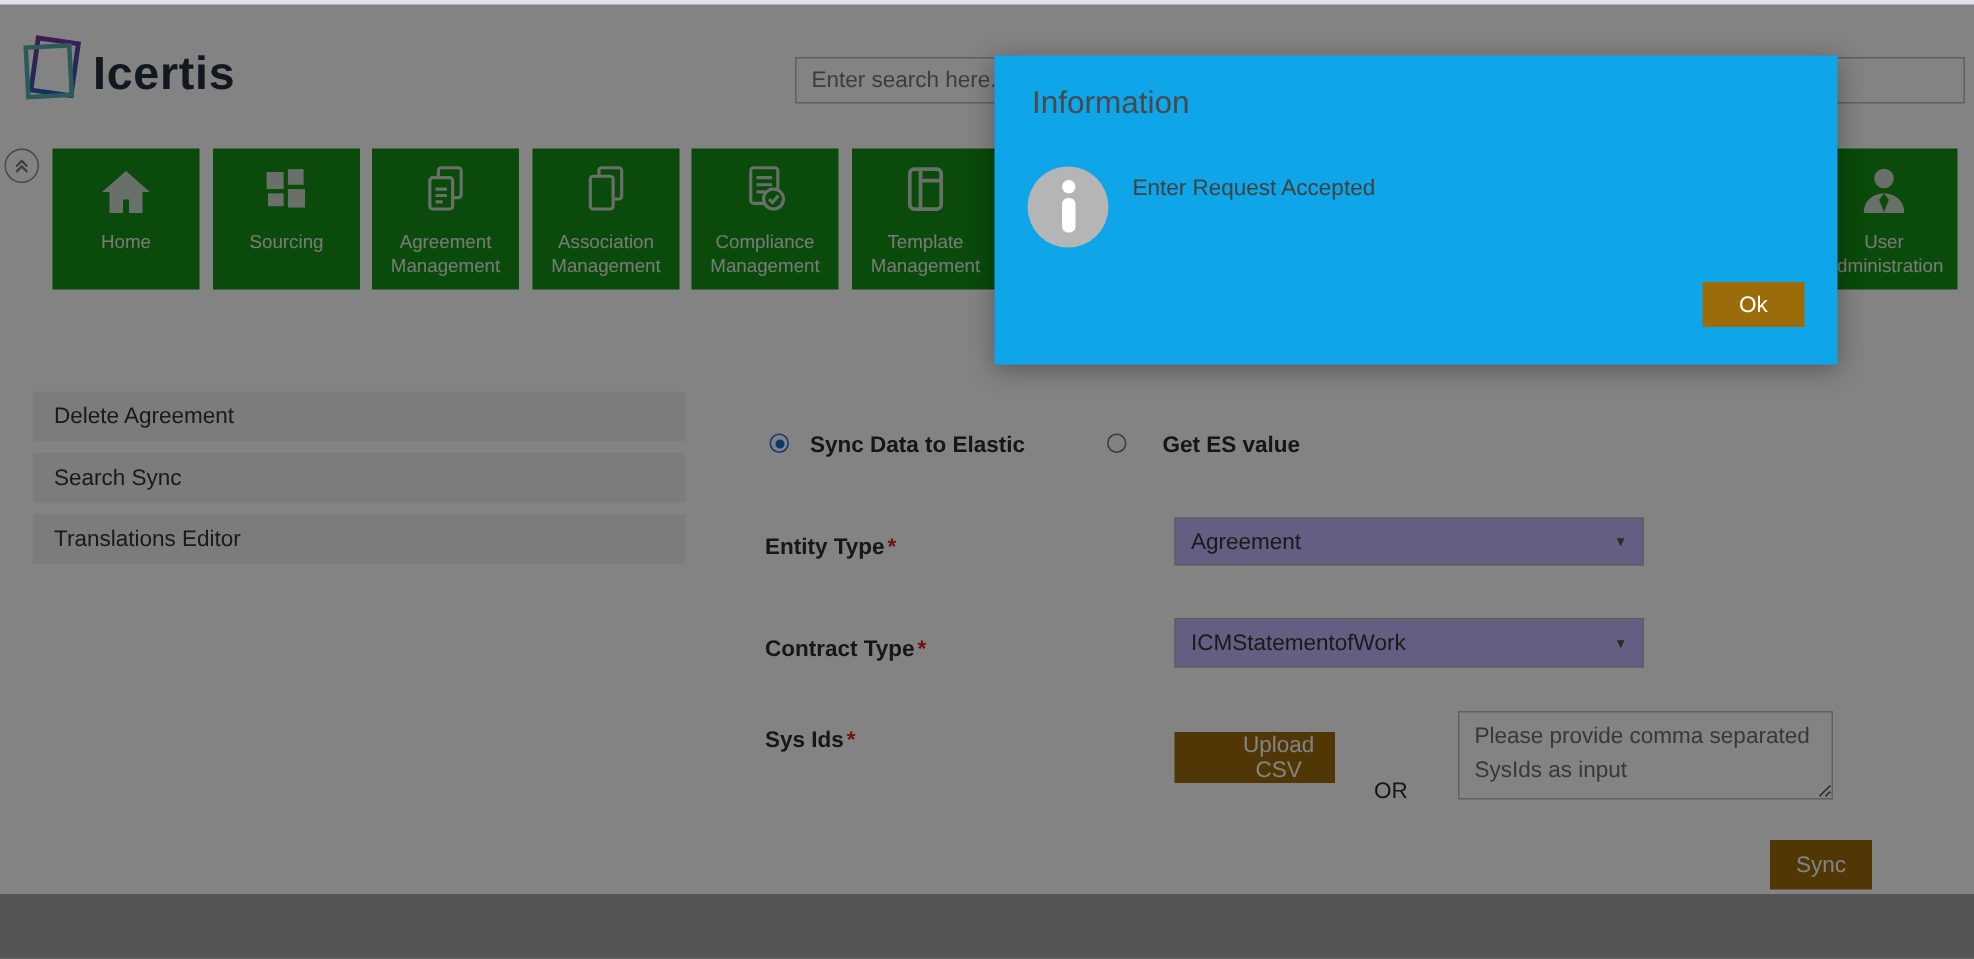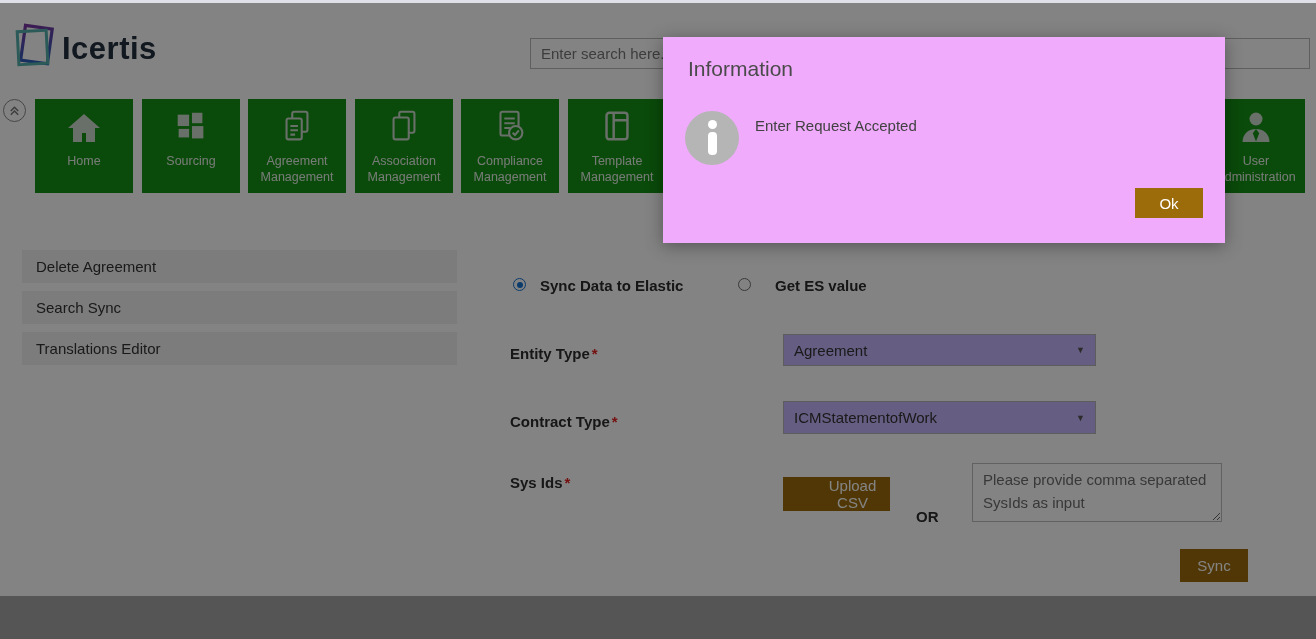--- a/index.html
+++ b/index.html
@@ -26,21 +26,21 @@
   .collapse-btn{position:absolute;left:3px;top:24px;width:23px;height:23px;border:1.5px solid #8a8a8a;
                 border-radius:50%;display:flex;align-items:center;justify-content:center;background:#fff;cursor:pointer;}
   .tile{position:absolute;top:24px;width:98px;height:94px;background:var(--tile-green);cursor:pointer;}
   .t0{left:35px}.t1{left:142px}.t2{left:248px}.t3{left:355px}.t4{left:461px}.t5{left:568px}.t11{left:1207px}
   .tile-icon{position:absolute;top:9px;left:0;right:0;display:flex;justify-content:center;color:#ccd9cc;}
   .tile-label{position:absolute;bottom:6px;left:2px;right:2px;height:34px;text-align:center;
               font-size:12.5px;line-height:16px;color:#e8f0e8;}
   .fillgreen{fill:var(--tile-green);}
 
   
-  .main{position:absolute;left:0;top:226px;width:1316px;height:397px;background:#fff;}
+  .main{position:absolute;left:0;top:237px;width:1316px;height:397px;background:#fff;}
   .side-item{position:absolute;left:22px;width:435px;height:33px;background:#f1f1f1;color:#333;
              font-size:15px;line-height:33px;padding-left:14px;cursor:pointer;}
   .si0{top:24px}.si1{top:65px}.si2{top:106px}
 
   .radio{position:absolute;width:13px;height:13px;border-radius:50%;border:1.5px solid #707070;background:#fdfdfd;cursor:pointer;}
   .radio.checked{border-color:var(--radio-blue);}
   .radio.checked::after{content:"";position:absolute;left:2.5px;top:2.5px;width:6px;height:6px;border-radius:50%;background:var(--radio-blue);}
   .r0{left:513px;top:52px}.r1{left:738px;top:52px}
   .radio-label{position:absolute;font-size:15px;font-weight:600;color:#2b2b2b;cursor:pointer;}
   .rl0{left:540px;top:51px}.rl1{left:775px;top:51px}
@@ -50,28 +50,28 @@
   .lbl-entity{left:510px;top:119px}.lbl-contract{left:510px;top:187px}.lbl-sysids{left:510px;top:248px}
 
   .select{position:absolute;left:783px;width:313px;height:32px;background:#c4b5fd;border:1px solid #b5b5b5;
           display:flex;align-items:center;justify-content:space-between;padding:0 10px;font-size:15px;color:#333;cursor:pointer;}
   .sel-entity{top:108px}.sel-contract{top:175px;height:33px;text-align:center;}
   .select .arrow{font-size:9px;color:#555;}
 
   .btn{background:var(--gold);color:#fff;border:none;font-size:15px;font-family:inherit;cursor:pointer;}
   .btn-upload{position:absolute;left:783px;top:251px;width:107px;height:34px;padding-left:32px;}
   .btn-sync{position:absolute;left:1180px;top:323px;width:68px;height:33px;}
-  .or-label{position:absolute;left:916px;top:282px;font-size:15px;font-weight:700;color:#2d2d2d;}
+  .or-label{position:absolute;left:916px;top:282px;font-size:15px;font-weight:400;color:#2d2d2d;}
   .sysids-text{position:absolute;left:972px;top:237px;width:250px;height:59px;border:1px solid #bdbdbd;
                padding:5px 10px;font-size:15px;color:#333;font-family:inherit;resize:both;background:#fff;line-height:1.5;}
   .sysids-text::placeholder{color:#6e6e6e;}
 
   
   .overlay{position:absolute;inset:0;background:rgba(0,0,0,0.485);z-index:50;}
-  .modal{position:absolute;left:663px;top:37px;width:562px;height:206px;background:#f0abfc;z-index:100;
+  .modal{position:absolute;left:663px;top:37px;width:562px;height:206px;background:#0ea5e9;z-index:100;
          box-shadow:0 3px 16px rgba(0,0,0,.35);}
   .modal-title{position:absolute;left:25px;top:20px;font-size:21px;color:#4a4a4a;}
   .info-badge{position:absolute;left:22px;top:74px;width:54px;height:54px;border-radius:50%;background:var(--info-gray);}
   .info-badge .i-dot{position:absolute;left:23px;top:9px;width:9px;height:9px;border-radius:50%;background:#fff;}
   .info-badge .i-stem{position:absolute;left:23px;top:21px;width:9px;height:23px;border-radius:4px;background:#fff;}
   .modal-msg{position:absolute;left:92px;top:80px;font-size:15px;color:#414141;}
   .btn-ok{position:absolute;right:22px;top:151px;width:68px;height:30px;}
 </style>
 </head>
 <body>

